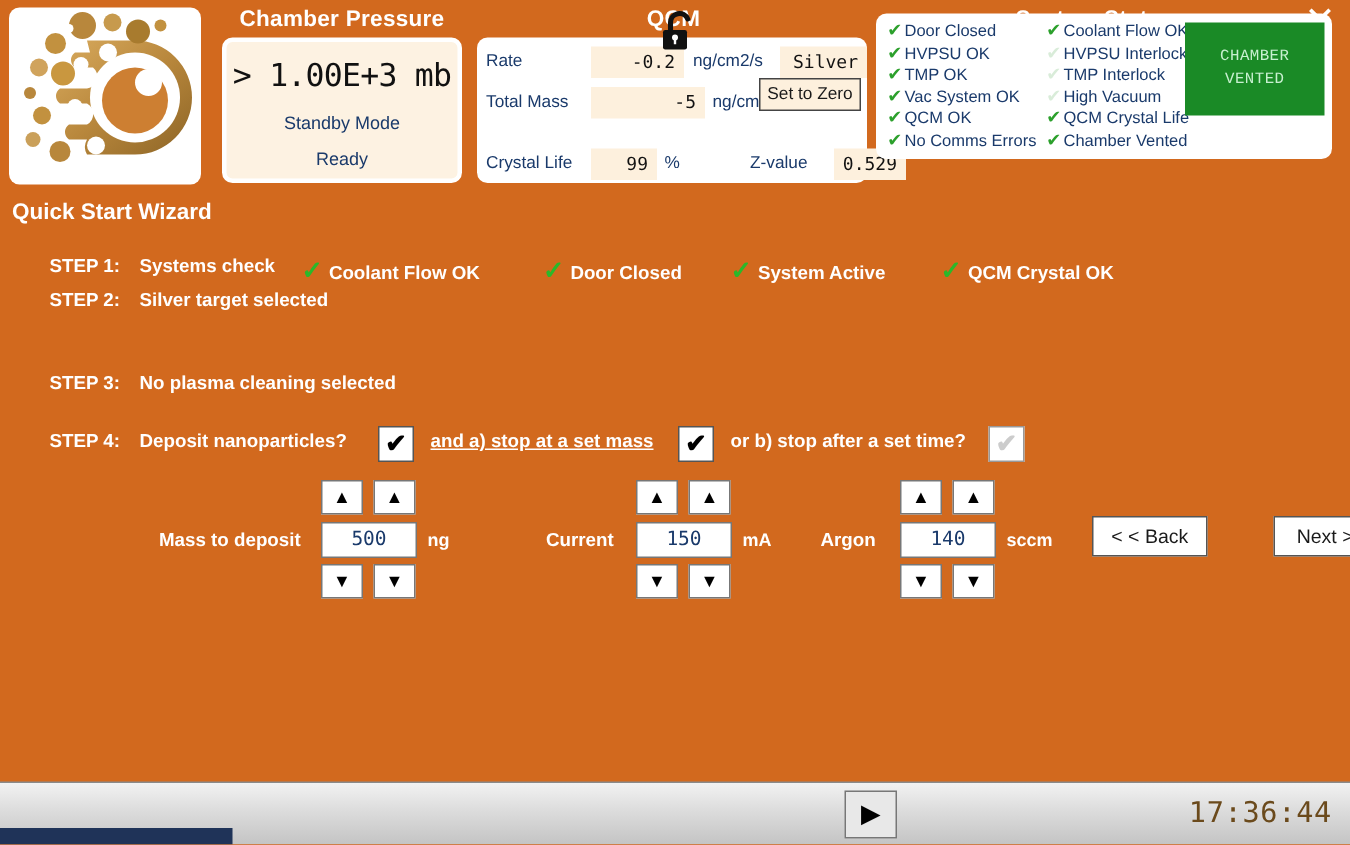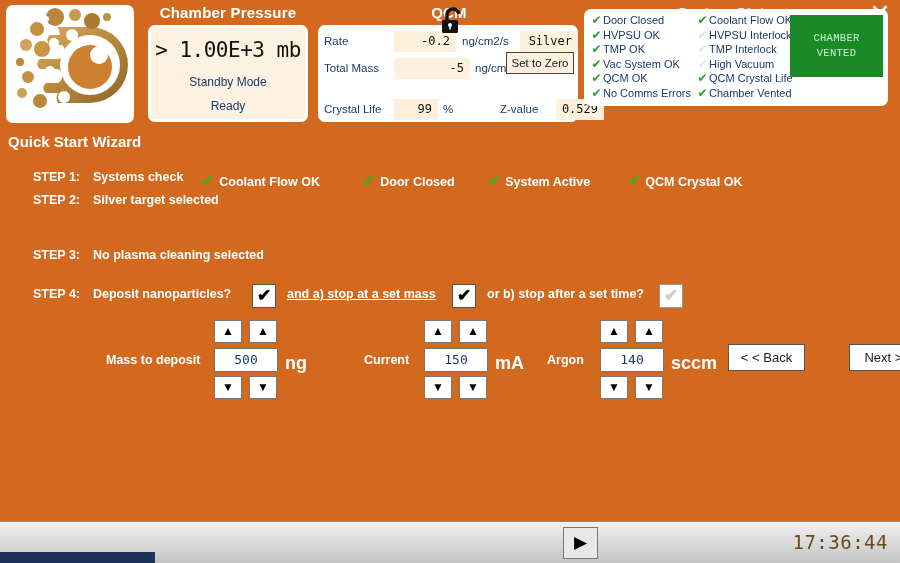--- a/index.html
+++ b/index.html
@@ -118,21 +118,21 @@
   .sp-field {
     position:absolute; width:64px; height:24px; background:#ffffff;
     border:1px solid #777; text-align:center; line-height:22px;
     font-family:"DejaVu Sans Mono", monospace; font-size:13px; color:#1a3a6b;
   }
   .sp-label {
     position:absolute; font-size:12.5px; font-weight:bold; color:#ffffff;
     white-space:nowrap; text-align:right;
   }
   .sp-unit {
-    position:absolute; font-size:18px; font-weight:bold; color:#ffffff;
+    position:absolute; font-size:12px; font-weight:bold; color:#ffffff;
   }
   .nav-btn {
     position:absolute; height:27px; background:#ffffff; border:1px solid #555;
     font-size:13px; color:#1a1a1a; text-align:center; line-height:25px;
   }
 
   
   #taskbar {
     position:absolute; left:0; top:521px; width:900px; height:42px;
     background:linear-gradient(180deg,#f2f2f2 0%,#dcdcdc 45%,#c4c4c4 100%);

